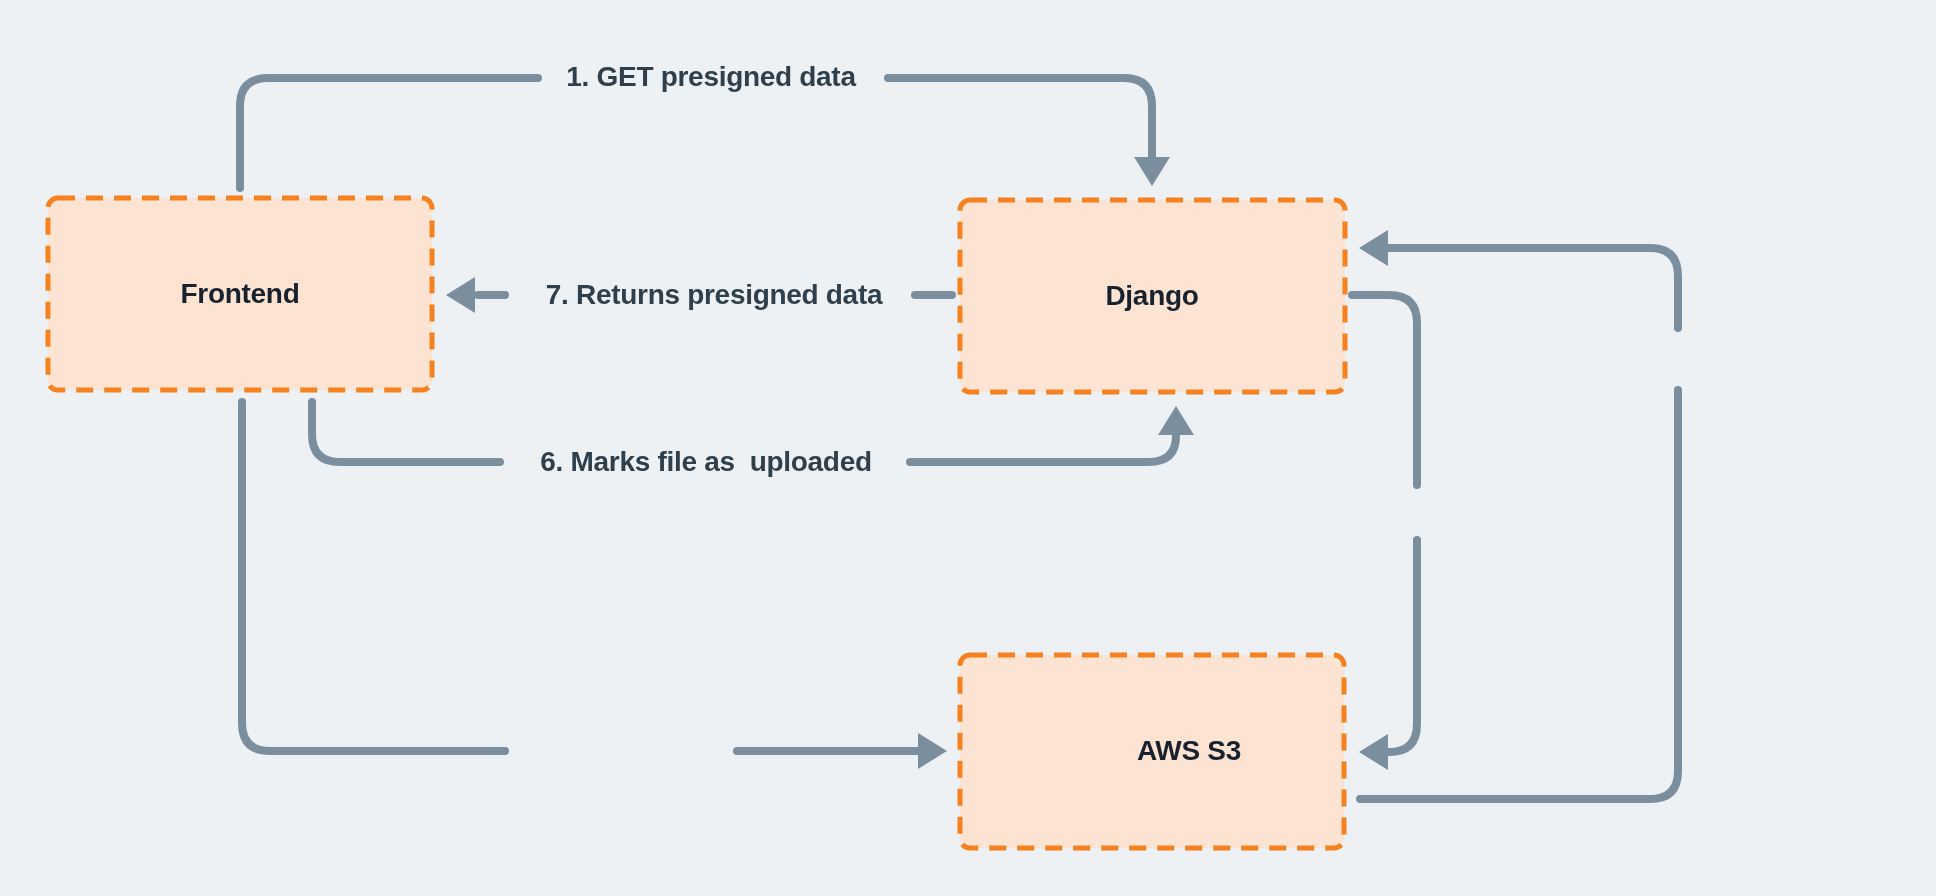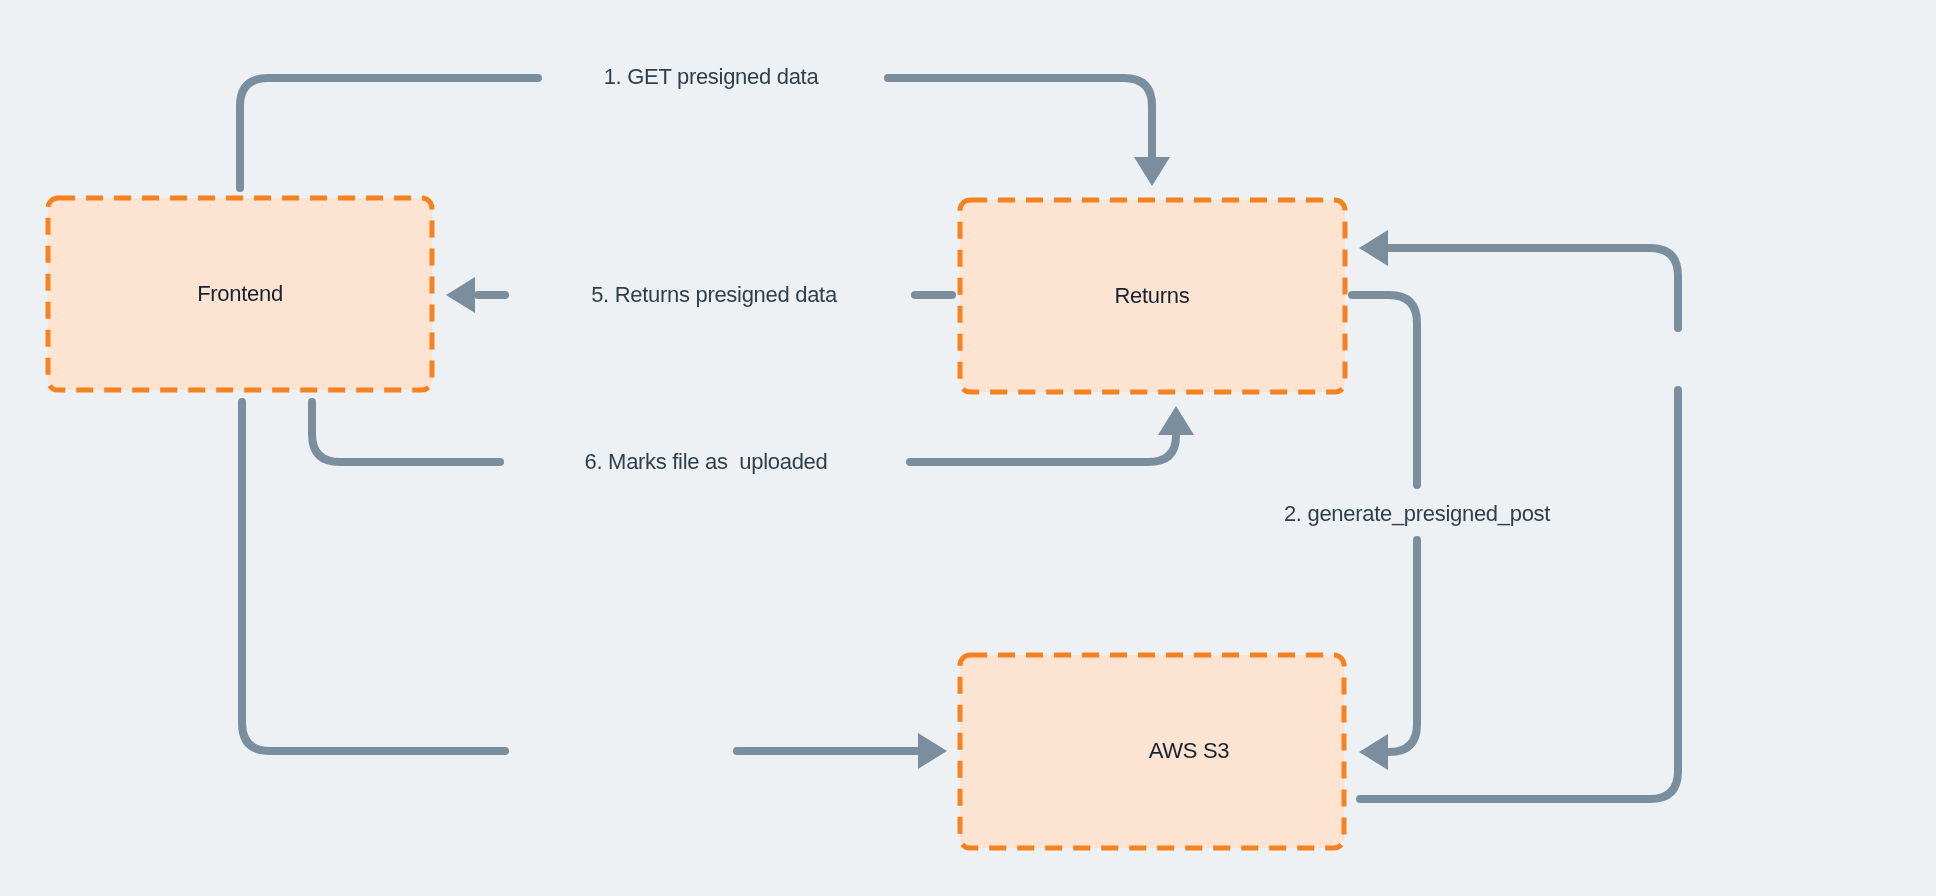--- a/index.html
+++ b/index.html
@@ -30,22 +30,22 @@
     stroke-width:8;
     fill:none;
     stroke-linecap:round;
     stroke-linejoin:round;
   }
   .arrowhead{fill:var(--arrow);stroke:none;}
   .label{
     position:absolute;
     transform:translate(-50%,-50%);
     white-space:pre;
-    font-size:22px;
-    font-weight:400;
+    font-size:28px;
+    font-weight:700;
     letter-spacing:-0.3px;
     color:var(--edge-text);
     background:var(--bg);
     padding:0 8px;
     line-height:1.15;
   }
   .node-label{
     background:transparent;
     color:var(--node-text);
     padding:0;
@@ -81,21 +81,20 @@
     <path class="edge-path" d="M312,402 V434 Q312,462 340,462 H500"></path>
     <path class="edge-path" d="M910,462 H1148 Q1176,462 1176,436"></path>
     <polygon class="arrowhead" points="1176,406 1158,435 1194,435"></polygon>
 
     <rect class="node-rect" x="48" y="198" width="384" height="192" rx="10"></rect>
     <rect class="node-rect" x="960" y="200" width="385" height="192" rx="10"></rect>
     <rect class="node-rect" x="960" y="655" width="384" height="193" rx="10"></rect>
   </svg>
 
   <div class="label node-label" style="left:240px;top:294px">Frontend</div>
-  <div class="label node-label" style="left:1152px;top:296px">Returns</div>
+  <div class="label node-label" style="left:1152px;top:296px">Django</div>
   <div class="label node-label" style="left:1189px;top:751px">AWS S3</div>
 
   <div class="label" style="left:711px;top:77px">1. GET presigned data</div>
-  <div class="label" style="left:1417px;top:514px">2. generate_presigned_post</div>
-  <div class="label" style="left:714px;top:295px">5. Returns presigned data</div>
+  <div class="label" style="left:714px;top:295px">7. Returns presigned data</div>
   <div class="label" style="left:706px;top:462px">6. Marks file as  uploaded</div>
 
 </div>
 
 </body></html>

